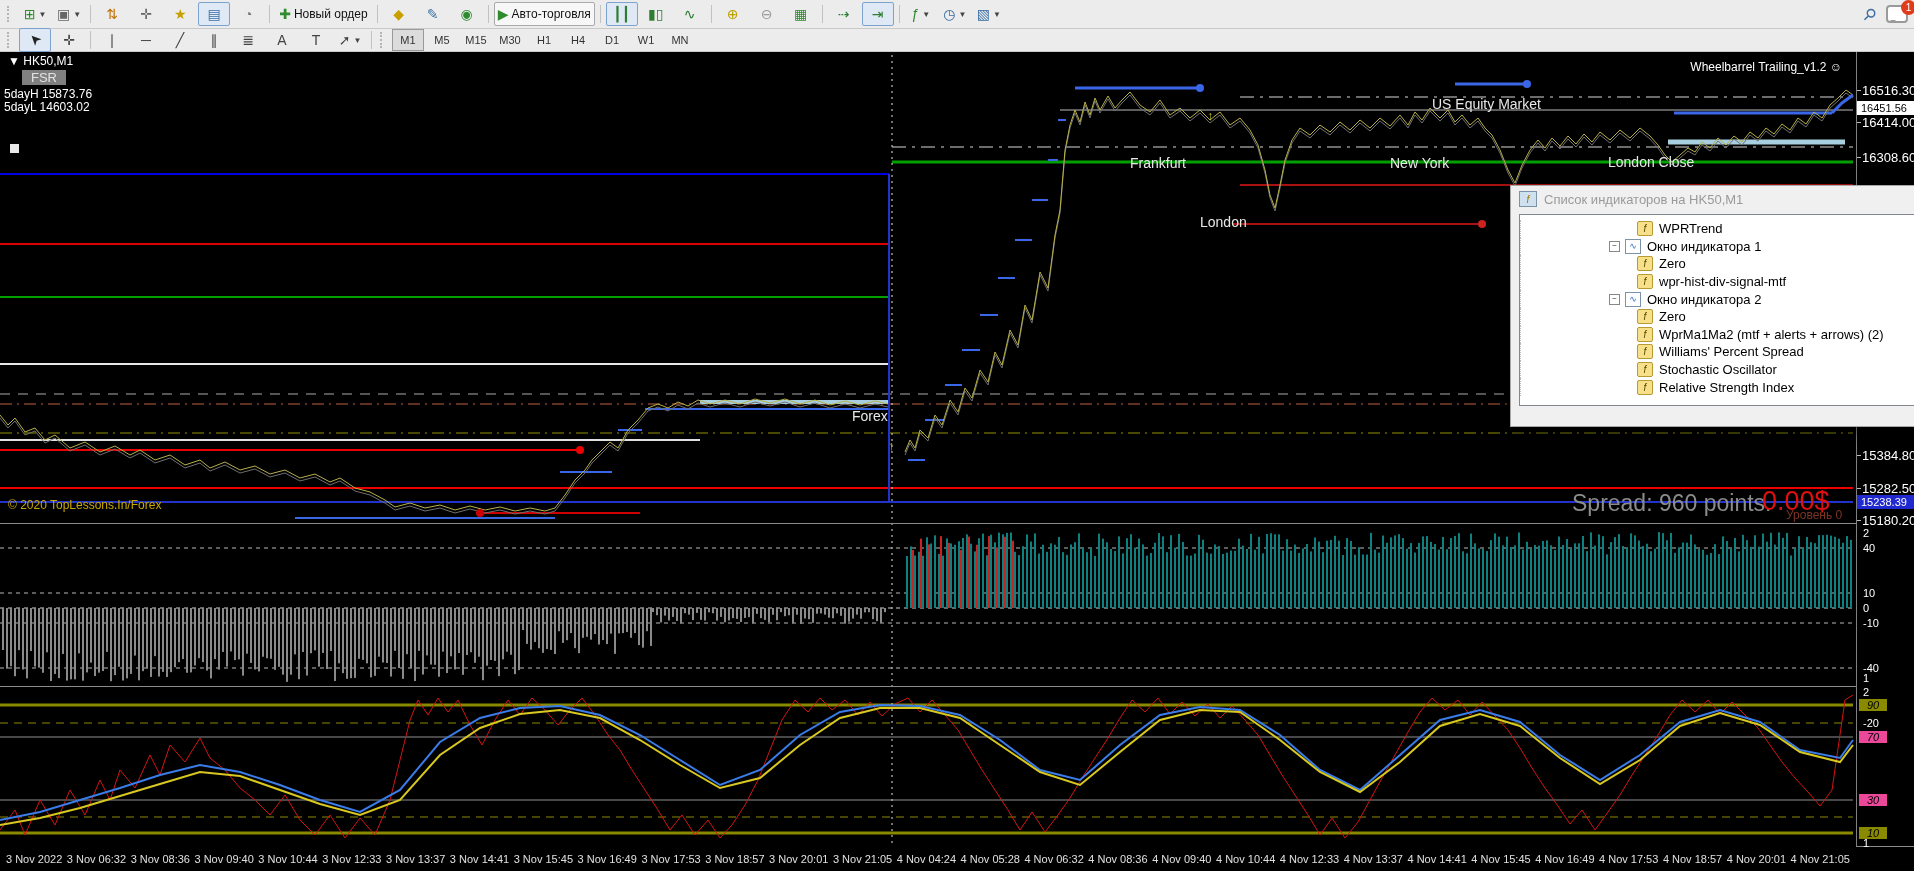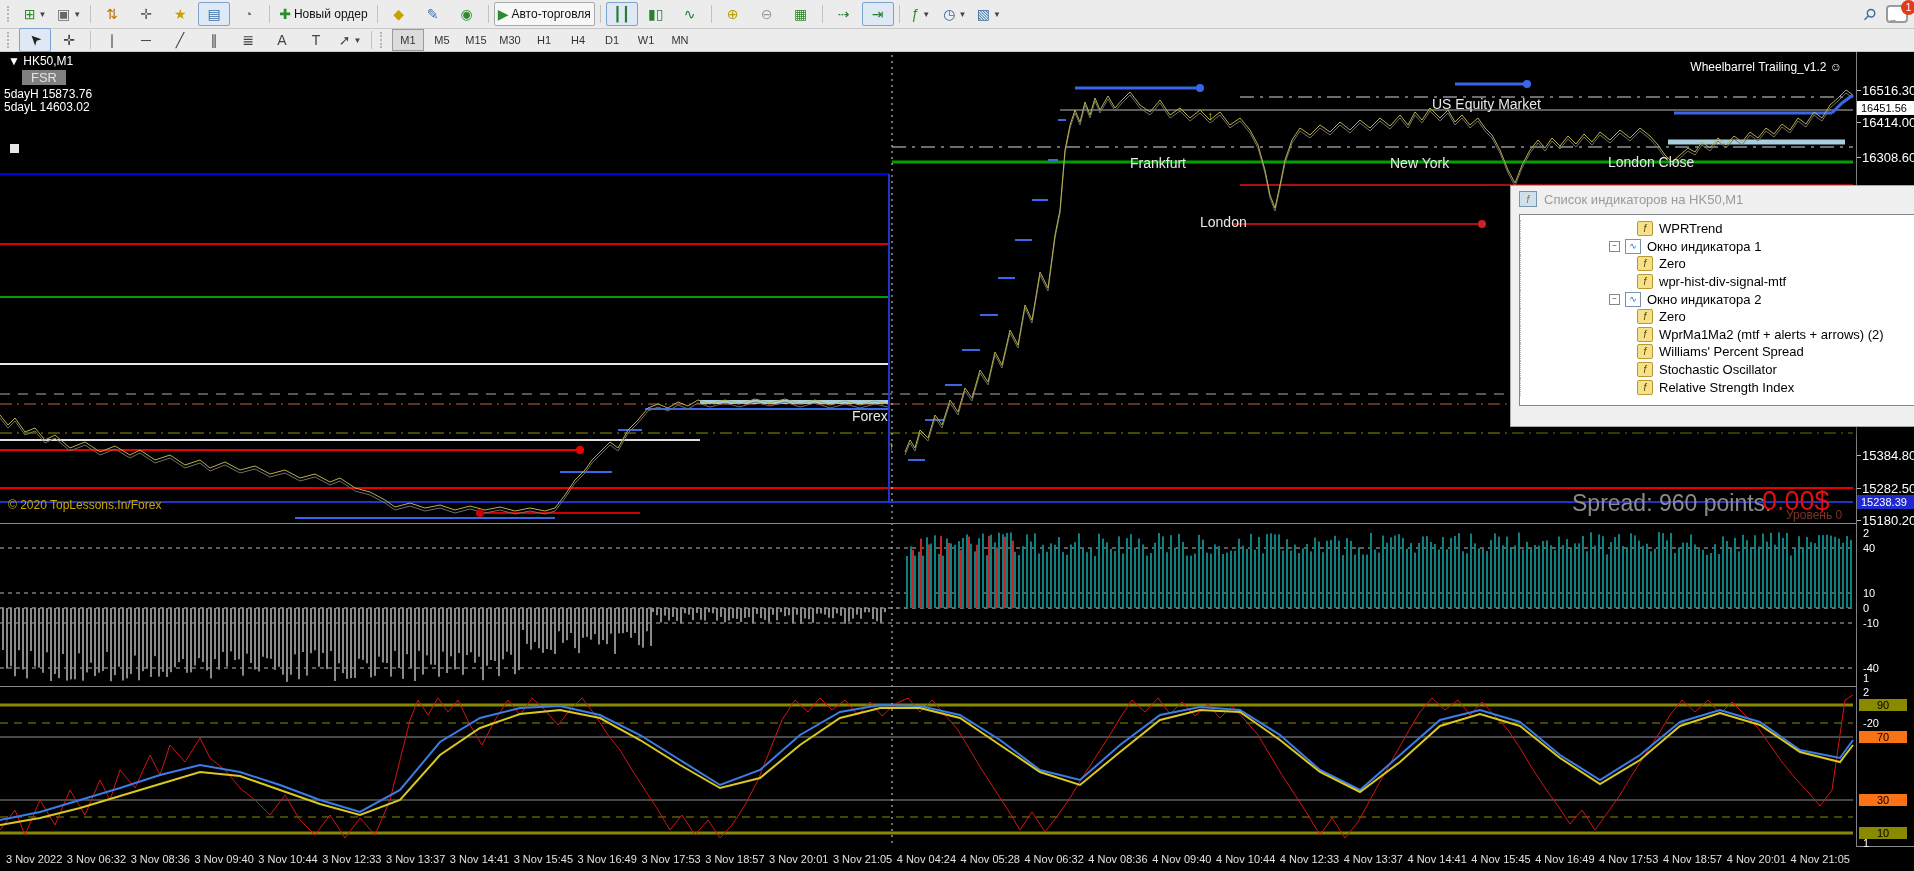--- a/index.html
+++ b/index.html
@@ -41,23 +41,23 @@
   .uparrow{color:#c8c820;font-size:13px;}
   .wsq{width:9px;height:9px;background:#e8e8e8;}
   
   #scale{position:absolute;left:1856px;top:52px;width:58px;height:794px;background:#000;border-left:1px solid #808080;}
   .plab{position:absolute;left:5px;transform:translateY(-50%);color:#fff;font-size:13px;text-align:center;}
   .ptick{position:absolute;left:0;width:4px;height:1px;background:#bbb;}
   .pbox{position:absolute;left:0;right:0;transform:translateY(-50%);font-size:11px;padding:1px 4px;}
   .pbox.cur{background:#fff;color:#000;}
   .pbox.bid{background:#2028d0;color:#fff;}
   .slab{position:absolute;left:6px;transform:translateY(-50%);color:#fff;font-size:11px;}
-  .sbadge{position:absolute;left:2px;transform:translateY(-50%);font-size:11px;color:#000;padding:0 18px;}
+  .sbadge{position:absolute;left:2px;transform:translateY(-50%);font-size:11px;color:#000;padding:0 8px;font-style:italic;}
   .sbadge.olive{background:#8a8a00;}
-  .sbadge.gray{background:#f97316;}
+  .sbadge.gray{background:#ec4899;}
   .hsep{position:absolute;left:0;width:1914px;height:1px;background:#8a8a8a;}
   
   #taxis{position:absolute;left:0;top:846px;width:1856px;height:25px;background:#000;
          display:flex;justify-content:space-between;align-items:center;padding:0 6px;box-sizing:border-box;}
   #taxis div{color:#e0e0e0;font-size:11px;white-space:nowrap;}
   
   #dialog{position:absolute;left:1510px;top:185px;width:470px;height:240px;background:#f0f0f0;
           border:1px solid #a8a8a8;box-shadow:0 5px 14px rgba(0,0,0,.5);}
   #dlg-title{height:26px;display:flex;align-items:center;gap:7px;padding-left:8px;}
   #dlg-title .ticon{width:16px;height:14px;background:#cfe0ee;border:1px solid #7a93a8;color:#a07800;

